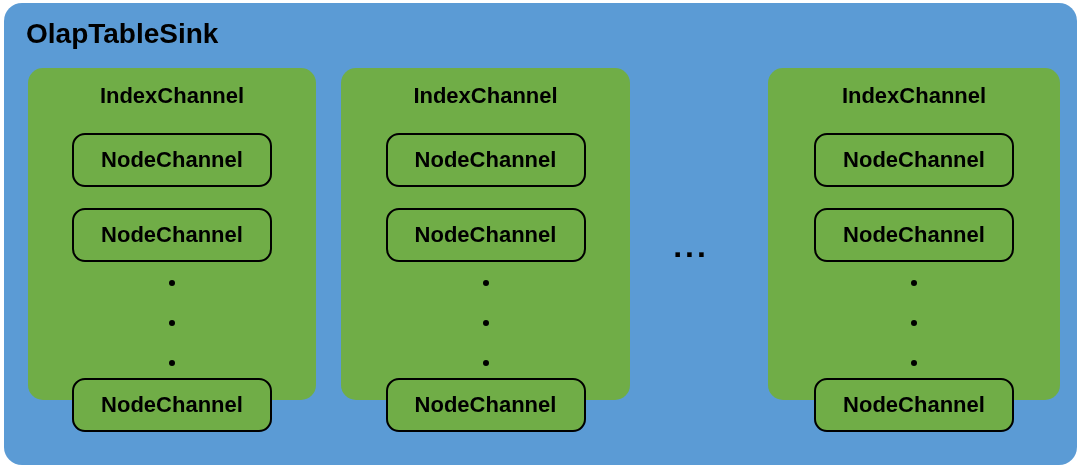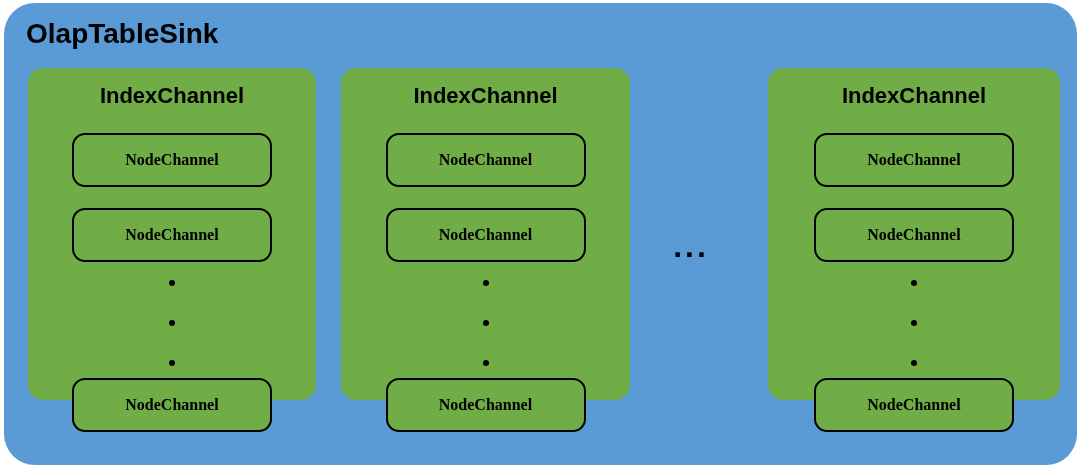--- a/index.html
+++ b/index.html
@@ -16,21 +16,21 @@
     font-family: "Liberation Sans", sans-serif;
     overflow: hidden;
   }
   .stage { position: relative; width: 1080px; height: 471px; }
 
   .sink-container {
     position: absolute;
     left: 4px; top: 3px;
     width: 1073px; height: 462px;
     background: var(--c-blue);
-    border-radius: 31px;
+    border-radius: 18px;
   }
   .sink-title {
     position: absolute;
     left: 22px; top: 15px;
     font-size: 28px;
     font-weight: bold;
     color: var(--c-text);
     letter-spacing: 0px;
   }
 
@@ -59,24 +59,23 @@
     position: absolute;
     left: 50%;
     transform: translateX(-50%);
     width: 200px; height: 54px;
     background: var(--c-green);
     border: 2.5px solid var(--c-border);
     border-radius: 13px;
     display: flex;
     align-items: center;
     justify-content: center;
-    font-size: 16px;
+    font-size: 22px;
     font-weight: bold;
     color: var(--c-text);
-    font-family: Liberation Serif, serif;
   }
   .node-channel.n1 { top: 65px; }
   .node-channel.n2 { top: 140px; }
   .node-channel.n3 { top: 310px; }
 
   .v-dots {
     position: absolute;
     left: 50%;
     transform: translateX(-50%);
     top: 212px;

